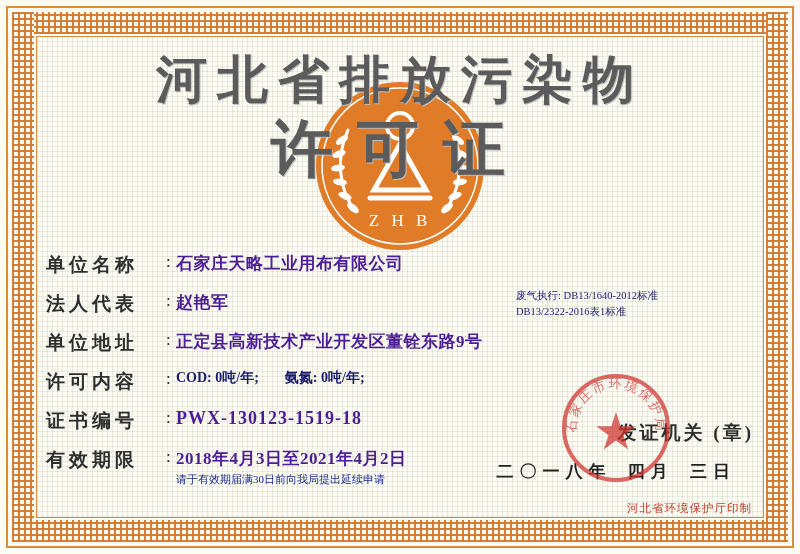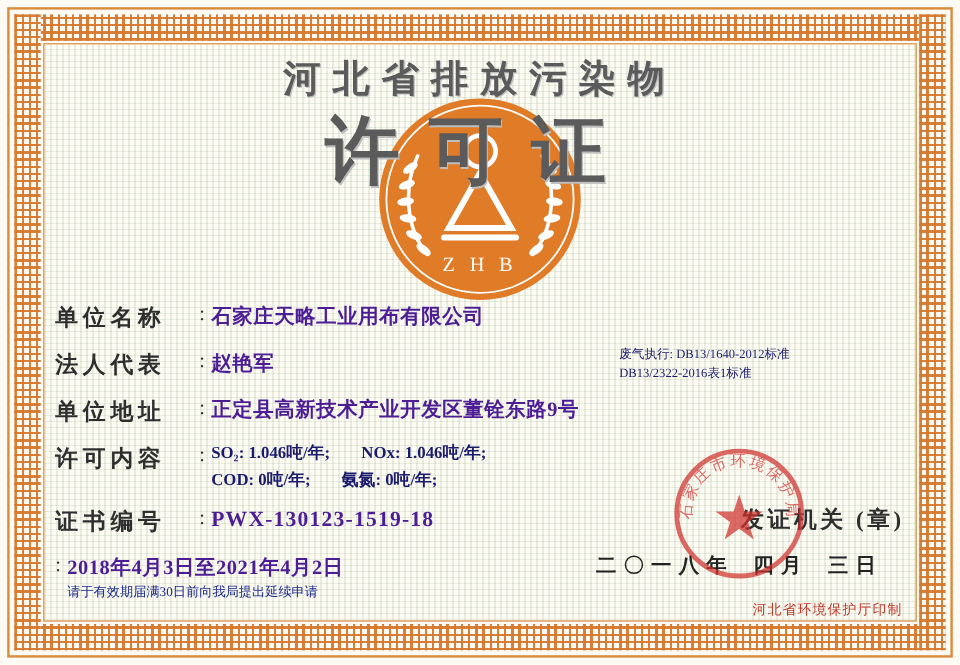--- a/index.html
+++ b/index.html
@@ -66,22 +66,22 @@
     left: 36px; top: 36px; right: 36px; bottom: 36px;
   }
 
   
   .title-wrap {
     position: absolute;
     left: 0; right: 0; top: 16px;
     text-align: center;
   }
   .title-line1 {
-    font-family: Liberation Mono, monospace;
-    font-size: 31px;
+    font-family: Liberation Sans, sans-serif;
+    font-size: 51px;
     font-weight: bold;
     letter-spacing: 10px;
     color: #5b5b5b;
     text-shadow: 1px 1px 0 #bdbdbd;
     line-height: 1.1;
   }
   .title-line2 {
     font-family: "Liberation Serif", serif;
     font-size: 62px;
     font-weight: bold;
@@ -306,35 +306,33 @@
         <div class="label">单位地址</div>
         <div class="colon">:</div>
         <div class="value">正定县高新技术产业开发区董铨东路9号</div>
       </div>
 
       <div class="row">
         <div class="label">许可内容</div>
         <div class="colon">:</div>
         <div class="content-lines">
           <div class="cl">
-            <span>SO₂: 1.046吨/年;</span><span class="gap"></span><span>NOx: 1.046吨/年;</span>
-          </div>
-          <div class="cl">
             <span>COD: 0吨/年;</span><span class="gap"></span><span>氨氮: 0吨/年;</span>
           </div>
         </div>
       </div>
 
       <div class="row">
         <div class="label">证书编号</div>
         <div class="colon">:</div>
         <div class="value cert-value">PWX-130123-1519-18</div>
       </div>
 
       <div class="row">
+        <div class="label">有效期限</div>
         <div class="colon">:</div>
         <div>
           <div class="value">2018年4月3日至2021年4月2日</div>
           <div class="sub-note">请于有效期届满30日前向我局提出延续申请</div>
         </div>
       </div>
 
     </div>
 
     <div class="right-col">

